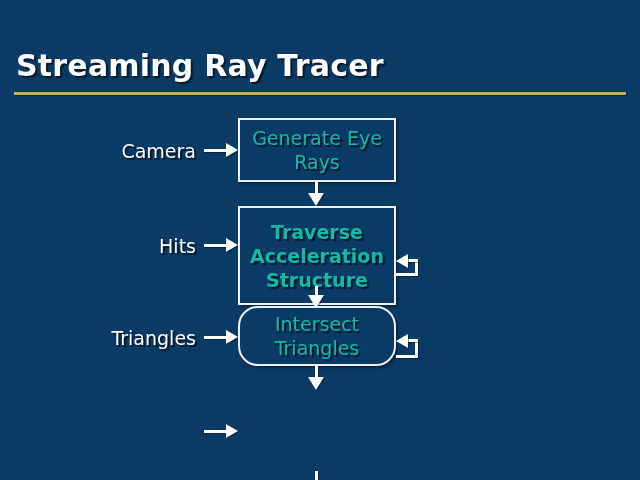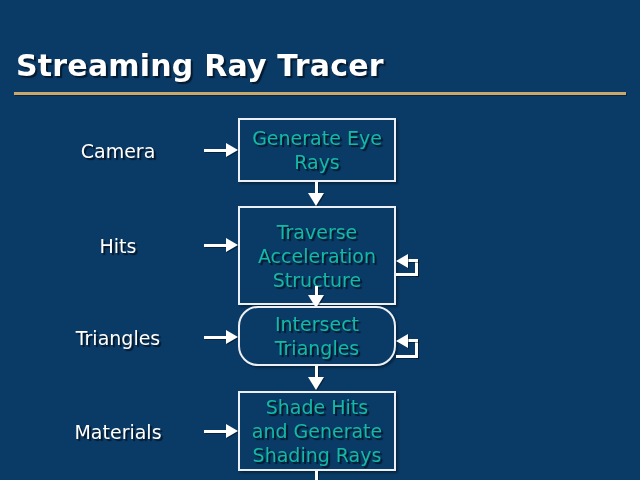--- a/index.html
+++ b/index.html
@@ -79,21 +79,21 @@
     white-space: pre-line;
     text-shadow: 2px 2px 1px rgba(0,0,0,0.6);
     padding: 0 4px;
   }
 
   .side-label {
     position: absolute;
     color: #ffffff;
     font-size: 19px;
     line-height: 22px;
-    text-align: center;
+    text-align: right;
     white-space: nowrap;
     text-shadow: 2px 2px 1px rgba(0,0,0,0.6);
   }
 
   
   .shaft-h {
     position: absolute;
     height: 3px;
     background: #ffffff;
     box-shadow: 1px 1px 0 rgba(0,0,0,0.4);
@@ -150,21 +150,21 @@
 Rays</div>
     </div>
 
     <div class="shaft-v" style="left: 315px; top: 152px; height: 14px;"></div>
     <div class="head-down" style="left: 308px; top: 163px;"></div>
 
     <div class="side-label" style="left: 40px; top: 205px; width: 156px;">Hits</div>
     <div class="shaft-h" style="left: 204px; top: 214px; width: 22px;"></div>
     <div class="head-right" style="left: 226px; top: 208px;"></div>
 
-    <div class="node" style="left: 238px; top: 176px; width: 158px; height: 99px;">
+    <div class="node" style="left: 238px; top: 176px; width: 158px; height: 99px; font-weight: bold;">
       <div class="node-label">Traverse
 Acceleration
 Structure</div>
     </div>
 
     <div class="shaft-h" style="left: 396px; top: 243px; width: 22px;"></div>
     <div class="shaft-v" style="left: 415px; top: 229px; height: 17px;"></div>
     <div class="shaft-h" style="left: 408px; top: 229px; width: 10px;"></div>
     <div class="head-left" style="left: 396px; top: 224px;"></div>
 
@@ -181,27 +181,21 @@
     </div>
 
     <div class="shaft-h" style="left: 396px; top: 325px; width: 22px;"></div>
     <div class="shaft-v" style="left: 415px; top: 309px; height: 19px;"></div>
     <div class="shaft-h" style="left: 408px; top: 309px; width: 10px;"></div>
     <div class="head-left" style="left: 396px; top: 304px;"></div>
 
     <div class="shaft-v" style="left: 315px; top: 336px; height: 14px;"></div>
     <div class="head-down" style="left: 308px; top: 347px;"></div>
 
-    <div class="side-label" style="left: 40px; top: 391px; width: 156px;">Materials</div>
     <div class="shaft-h" style="left: 204px; top: 400px; width: 22px;"></div>
     <div class="head-right" style="left: 226px; top: 394px;"></div>
 
-    <div class="node" style="left: 238px; top: 361px; width: 158px; height: 80px;">
-      <div class="node-label">Shade Hits
-and Generate
-Shading Rays</div>
-    </div>
 
     <div class="shaft-v" style="left: 315px; top: 441px; height: 21px;"></div>
     <div class="head-down" style="left: 308px; top: 459px;"></div>
 
   </div>
 </div>
 
 </body></html>

